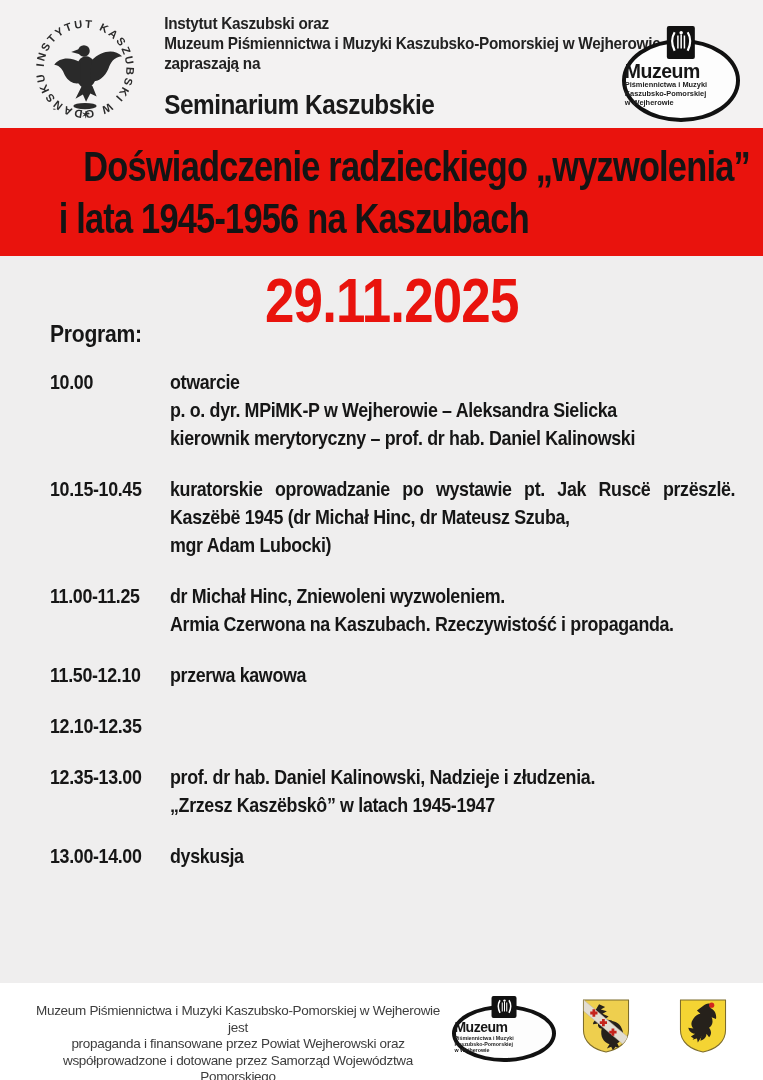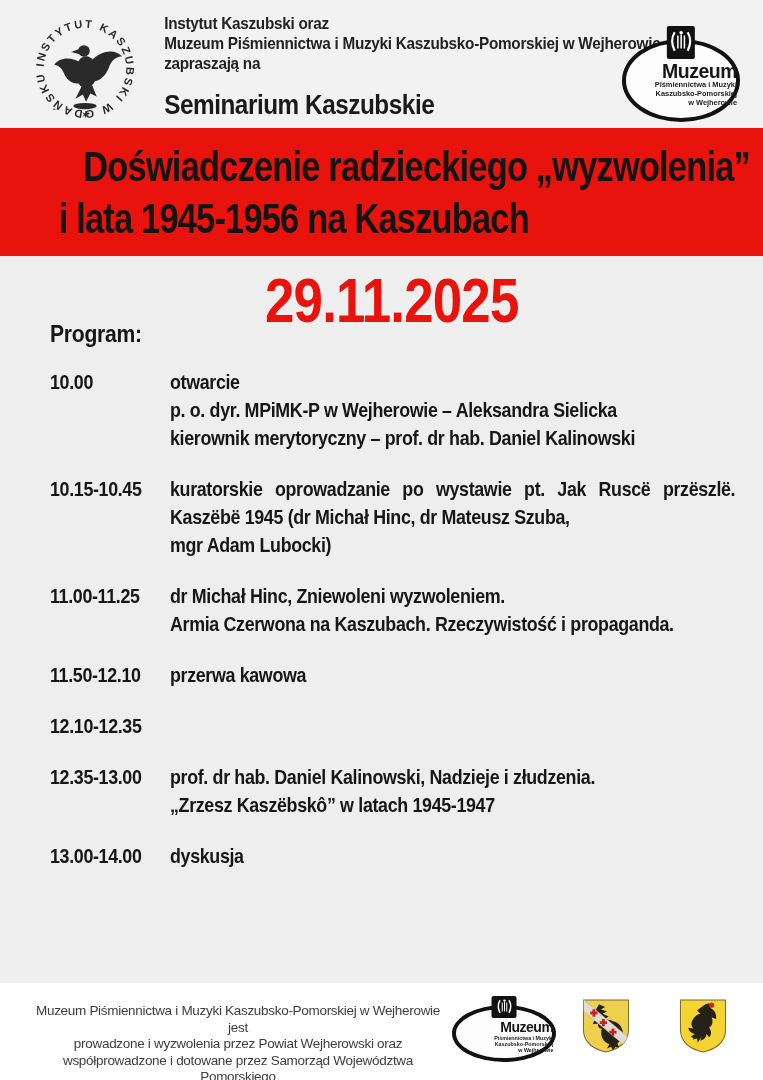--- a/index.html
+++ b/index.html
@@ -16,21 +16,21 @@
     white-space:nowrap;transform:scaleX(.9);transform-origin:50% 50%;color:#222;}
   .series{margin-top:16px;font-weight:700;font-size:27px;letter-spacing:-.5px;
     white-space:nowrap;transform:scaleX(.9);transform-origin:50% 50%;color:#1a1a1a;}
   
   .mlogo{position:relative;font-size:10px;}
   .mlogo .oval{position:absolute;left:0;right:0;bottom:0;top:14%;
     border:4px solid #111;border-radius:50%;background:#fdfdfd;}
   .mlogo .emblem{position:absolute;left:50%;top:0;transform:translateX(-50%);
     width:24%;height:34%;background:#111;border-radius:2px;
     display:flex;align-items:center;justify-content:center;z-index:2;}
-  .mlogo .mtxt{position:absolute;left:0;right:0;top:36%;text-align:right;z-index:1;}
+  .mlogo .mtxt{position:absolute;left:0;right:8px;top:36%;text-align:left;z-index:1;}
   .mlogo .mtitle{font-weight:700;font-size:2.05em;letter-spacing:-.5px;line-height:1;
     transform:scaleX(.95);transform-origin:50% 50%;color:#161616;}
   .mlogo .msub{font-weight:700;font-size:.78em;line-height:1.15;color:#222;
     transform:scaleX(.95);transform-origin:50% 50%;white-space:nowrap;}
   .mlogo-hdr{position:absolute;right:23px;top:26px;width:118px;height:96px;}
   
   .banner{position:absolute;top:128px;left:0;right:0;height:128px;background:#e9130d;
     display:flex;flex-direction:column;align-items:flex-start;justify-content:center;}
   .banner-line{font-weight:700;font-size:43px;line-height:52px;letter-spacing:-1px;
     color:#141414;white-space:nowrap;transform:scaleX(.8);transform-origin:50% 50%;}
@@ -174,21 +174,21 @@
       <div class="pdesc">
         <div class="pline">dyskusja</div>
       </div>
     </div>
 
   </div>
 
   <div class="footer">
     <div class="fund">
       <div>Muzeum Piśmiennictwa i Muzyki Kaszubsko-Pomorskiej w Wejherowie jest</div>
-      <div>prowadzone i wyzwolenia przez Powiat Wejherowski oraz</div>
+      <div>propaganda i finansowane przez Powiat Wejherowski oraz</div>
       <div>współprowadzone i dotowane przez Samorząd Województwa Pomorskiego</div>
     </div>
 
     <div class="mlogo mlogo-ftr">
       <div class="oval"></div>
       <div class="emblem">
         <svg viewBox="0 0 20 24" width="80%" height="80%">
           <path d="M4,20 C1,14 1,8 4,3 M16,20 C19,14 19,8 16,3" stroke="#fff" stroke-width="2" fill="none"></path>
           <path d="M7,6 V18 M10,5 V18 M13,6 V18" stroke="#fff" stroke-width="1.4"></path>
           <circle cx="10" cy="3.5" r="1.6" fill="#fff"></circle>

